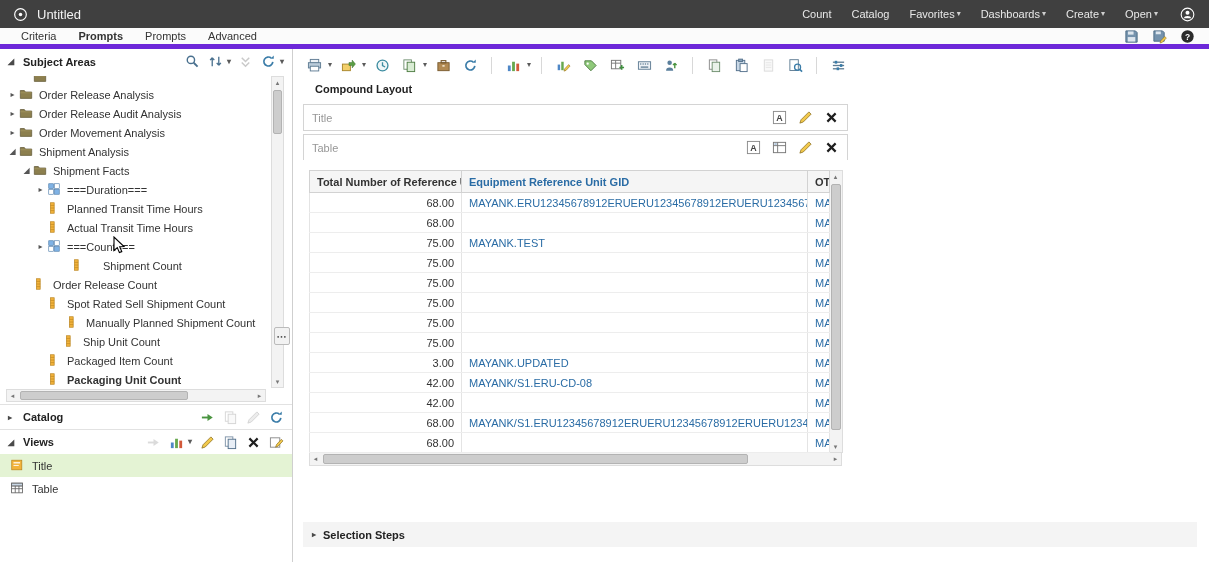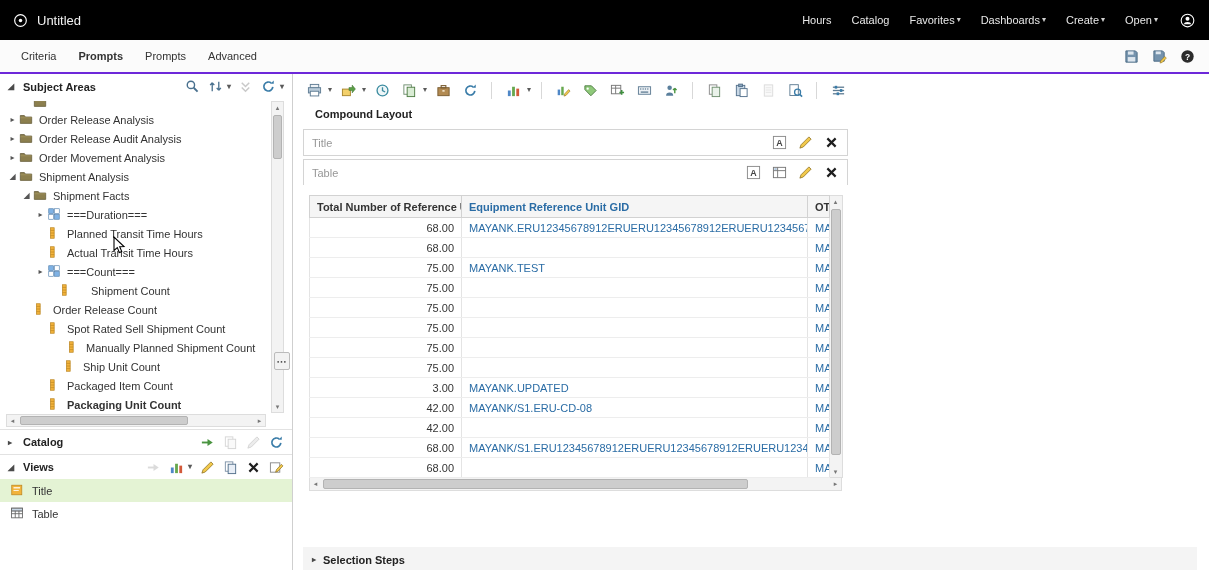--- a/index.html
+++ b/index.html
@@ -8,30 +8,30 @@
     font-family: "Liberation Sans", sans-serif;
     font-size: 11px; color:#333; background:#fff;
     overflow:hidden; position:relative;
   }
   .icon { display:inline-flex; width:16px; height:16px; align-items:center; justify-content:center; flex:0 0 auto; }
   .icon svg { width:15px; height:15px; display:block; }
   .caret { font-size:8px; color:#5a5a5a; margin-left:2px; line-height:1; }
   .disabled { opacity:.35; filter:grayscale(1); }
 
   
-  .topbar { height:40px; background:#000000; color:#fff; display:flex; align-items:center; padding:0 12px; }
+  .topbar { height:28px; background:#404040; color:#fff; display:flex; align-items:center; padding:0 12px; }
   .brand { display:flex; align-items:center; gap:9px; }
   .topbar-title { font-size:13px; color:#f2f2f2; }
   .topnav { margin-left:auto; display:flex; align-items:center; gap:20px; font-size:11px; color:#e8e8e8; }
   .nav-item { display:flex; align-items:center; cursor:pointer; }
   .nav-item .caret { color:#cfcfcf; }
   .account { margin-left:6px; display:flex; }
 
   
-  .tabbar { height:17px; background:#fbfbfb; border-bottom:2px solid #6d28d9; display:flex; align-items:center; padding:16px 10px; }
+  .tabbar { height:17px; background:#fbfbfb; border-bottom:5px solid #6d28d9; display:flex; align-items:center; padding:8px 10px; }
   .tab { padding:0 11px; color:#333; cursor:pointer; }
   .tab.active { font-weight:bold; }
   .tabbar-right { margin-left:auto; display:flex; align-items:center; gap:12px; padding-right:4px; }
 
   
   .content { display:flex; height:513px; }
   .left-panel { width:293px; border-right:1px solid #cfcfcf; background:#fff; position:relative; flex:0 0 auto; }
   .main { flex:1; position:relative; background:#fff; }
 
   
@@ -107,21 +107,21 @@
     <span class="icon">
       <svg viewBox="0 0 18 18">
           <circle cx="9" cy="9" r="7" fill="none" stroke="#fff" stroke-width="1.4"></circle>
           <circle cx="9" cy="9" r="2.1" fill="#fff"></circle>
         </svg>
     </span>
     <span class="topbar-title">Untitled</span>
   </div>
   <div class="topnav" id="topnav">
       <div class="nav-item">
-        <span>Hours</span>
+        <span>Count</span>
       </div>
       <div class="nav-item">
         <span>Catalog</span>
       </div>
       <div class="nav-item">
         <span>Favorites</span>
         <span class="caret" style="color: rgb(207, 207, 207);">▾</span>
       </div>
       <div class="nav-item">
         <span>Dashboards</span>
@@ -329,21 +329,21 @@
             <span class="tree-icon">
               <svg viewBox="0 0 16 16">
                 <rect x="2" y="2" width="5.4" height="5.4" fill="#7fb2e5" stroke="#4878a8" stroke-width="0.7"></rect>
                 <rect x="8.6" y="2" width="5.4" height="5.4" fill="#fff" stroke="#4878a8" stroke-width="0.7"></rect>
                 <rect x="2" y="8.6" width="5.4" height="5.4" fill="#fff" stroke="#4878a8" stroke-width="0.7"></rect>
                 <rect x="8.6" y="8.6" width="5.4" height="5.4" fill="#7fb2e5" stroke="#4878a8" stroke-width="0.7"></rect>
               </svg>
             </span>
             <span class="tree-label">===Count===</span>
           </div>
-          <div class="tree-row" style="padding-left: 34px; gap: 12px;">
+          <div class="tree-row" style="padding-left: 46px; gap: 12px;">
             <span class="expander"></span>
             <span class="tree-icon">
               <svg viewBox="0 0 16 16">
                 <rect x="4" y="2" width="4.2" height="12" fill="#f2b33c" stroke="#b9821c" stroke-width="0.8"></rect>
                 <line x1="4" y1="5" x2="8.2" y2="5" stroke="#b9821c" stroke-width="0.7"></line>
                 <line x1="4" y1="8" x2="8.2" y2="8" stroke="#b9821c" stroke-width="0.7"></line>
                 <line x1="4" y1="11" x2="8.2" y2="11" stroke="#b9821c" stroke-width="0.7"></line>
               </svg>
             </span>
             <span class="tree-label">Shipment Count</span>

